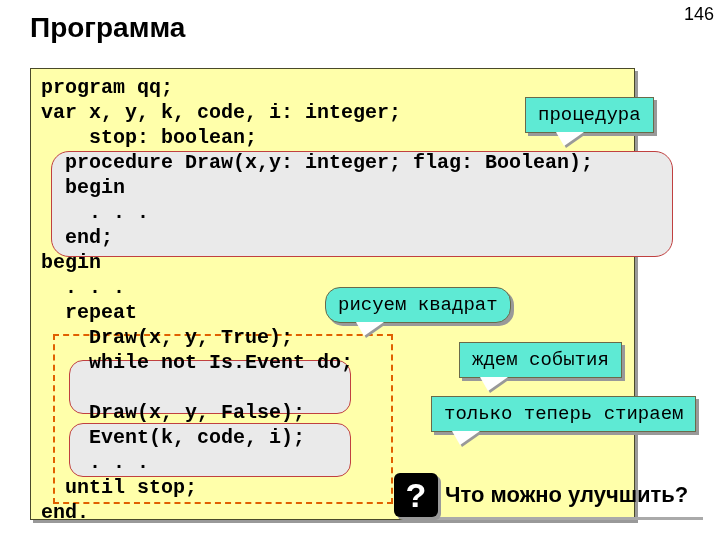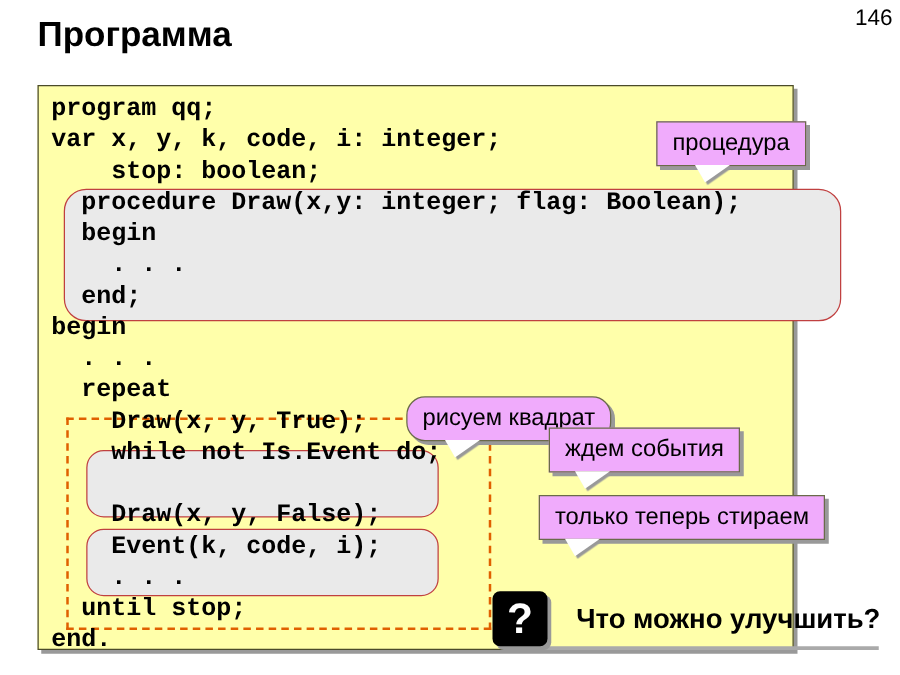--- a/index.html
+++ b/index.html
@@ -83,51 +83,52 @@
     position: absolute;
     left: 22px;
     top: 265px;
     width: 340px;
     height: 170px;
     border: 2px dashed #e06000;
     z-index: 0;
   }
   .callout {
     position: absolute;
-    background: #f0abfc;
+    background: #5eead4;
     border: 1px solid #6a6a4a;
     box-shadow: 3px 3px 0 #999;
     font-size: 19px;
     color: #000;
     padding: 6px 12px;
     z-index: 3;
     white-space: nowrap;
+    font-family: Liberation Mono, monospace;
   }
   .callout::after {
     content: "";
     position: absolute;
     width: 0; height: 0;
   }
   .c-proc { left: 494px; top: 28px; }
   .c-proc::after {
     left: 30px; bottom: -14px;
     border-left: 8px solid transparent;
     border-right: 20px solid transparent;
     border-top: 14px solid #fff;
     filter: drop-shadow(2px 2px 0 #999);
   }
-  .c-draw { left: 294px; top: 248px; border-radius: 15px; }
+  .c-draw { left: 294px; top: 218px; border-radius: 15px; }
   .c-draw::after {
     left: 30px; bottom: -14px;
     border-left: 8px solid transparent;
     border-right: 20px solid transparent;
     border-top: 14px solid #fff;
     filter: drop-shadow(2px 2px 0 #999);
   }
-  .c-wait { left: 408px; top: 273px; }
+  .c-wait { left: 428px; top: 273px; }
   .c-wait::after {
     left: 20px; bottom: -14px;
     border-left: 8px solid transparent;
     border-right: 20px solid transparent;
     border-top: 14px solid #fff;
     filter: drop-shadow(2px 2px 0 #999);
   }
   .c-erase { left: 400px; top: 327px; }
   .c-erase::after {
     left: 20px; bottom: -14px;
@@ -147,21 +148,21 @@
     font-size: 34px;
     font-weight: bold;
     text-align: center;
     line-height: 44px;
     border-radius: 6px;
     box-shadow: 3px 3px 0 #999;
     z-index: 4;
   }
   .q-text {
     position: absolute;
-    left: 430px;
+    left: 414px;
     top: 413px;
     width: 260px;
     font-size: 22px;
     font-weight: bold;
     color: #000;
     z-index: 3;
     white-space: nowrap;
   }
   .q-underline {
     position: absolute;

